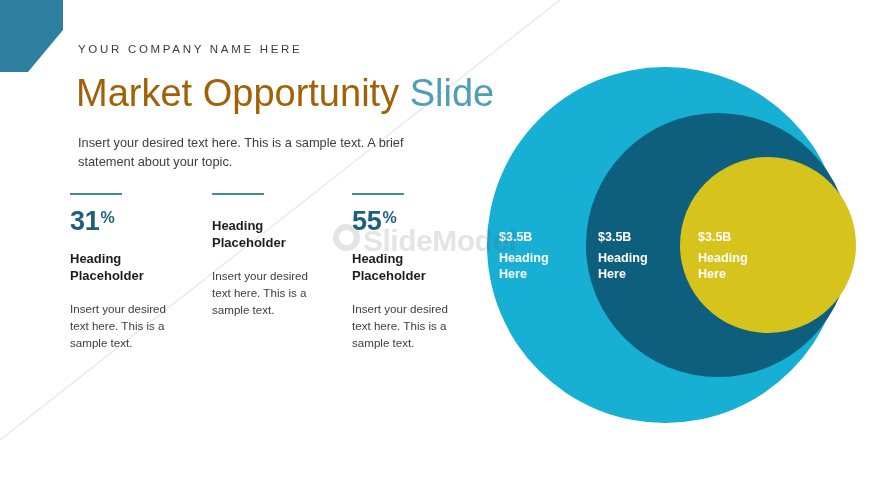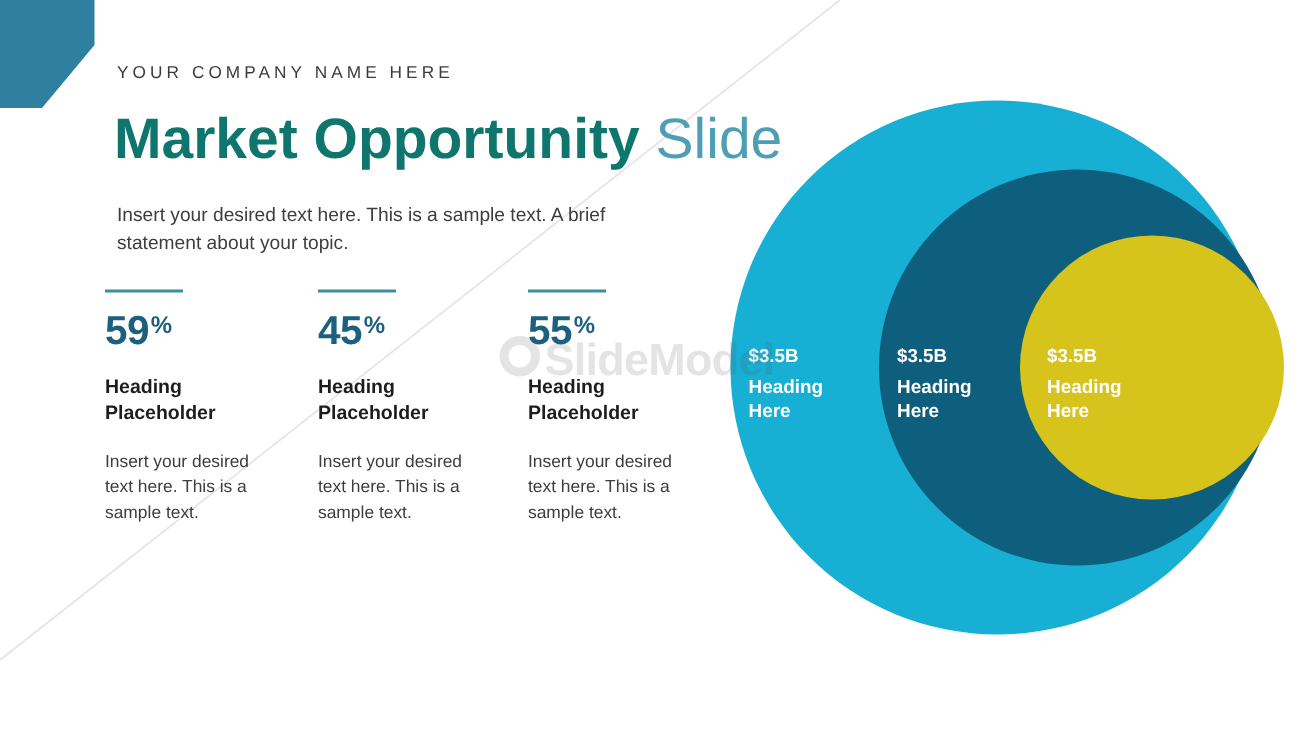--- a/index.html
+++ b/index.html
@@ -50,22 +50,22 @@
   }
   #page-title {
     position: absolute;
     left: 76px;
     top: 70px;
     font-size: 38px;
     line-height: 46px;
     white-space: nowrap;
   }
   #page-title .t-strong {
-    font-weight: 700;
-    color: #0f766e;
+    font-weight: 400;
+    color: #a16207;
   }
   #page-title .t-light {
     font-weight: 400;
     color: #4E9FB5;
     margin-top: 19px;
   }
   #intro-paragraph {
     position: absolute;
     left: 78px;
     top: 133px;
@@ -188,32 +188,29 @@
   <div id="eyebrow">YOUR COMPANY NAME HERE</div>
 
   <div id="page-title">
     <span class="t-strong">Market Opportunity</span><span>&nbsp;</span><span class="t-light">Slide</span>
   </div>
 
   <div id="intro-paragraph">Insert your desired text here. This is a sample text. A brief statement about your topic.</div>
 
   <div class="stat-col c0">
     <div class="stat-value">
-      <span>59</span><span class="pct">%</span>
+      <span>31</span><span class="pct">%</span>
     </div>
     <div class="stat-heading">Heading
 Placeholder</div>
     <div class="stat-body">Insert your desired text here. This is a sample text.</div>
   </div>
   <div class="stat-rule" style="left:70px;"></div>
 
   <div class="stat-col c1">
-    <div class="stat-value">
-      <span>45</span><span class="pct">%</span>
-    </div>
     <div class="stat-heading">Heading
 Placeholder</div>
     <div class="stat-body">Insert your desired text here. This is a sample text.</div>
   </div>
   <div class="stat-rule" style="left:212px;"></div>
 
   <div class="stat-col c2">
     <div class="stat-value">
       <span>55</span><span class="pct">%</span>
     </div>

